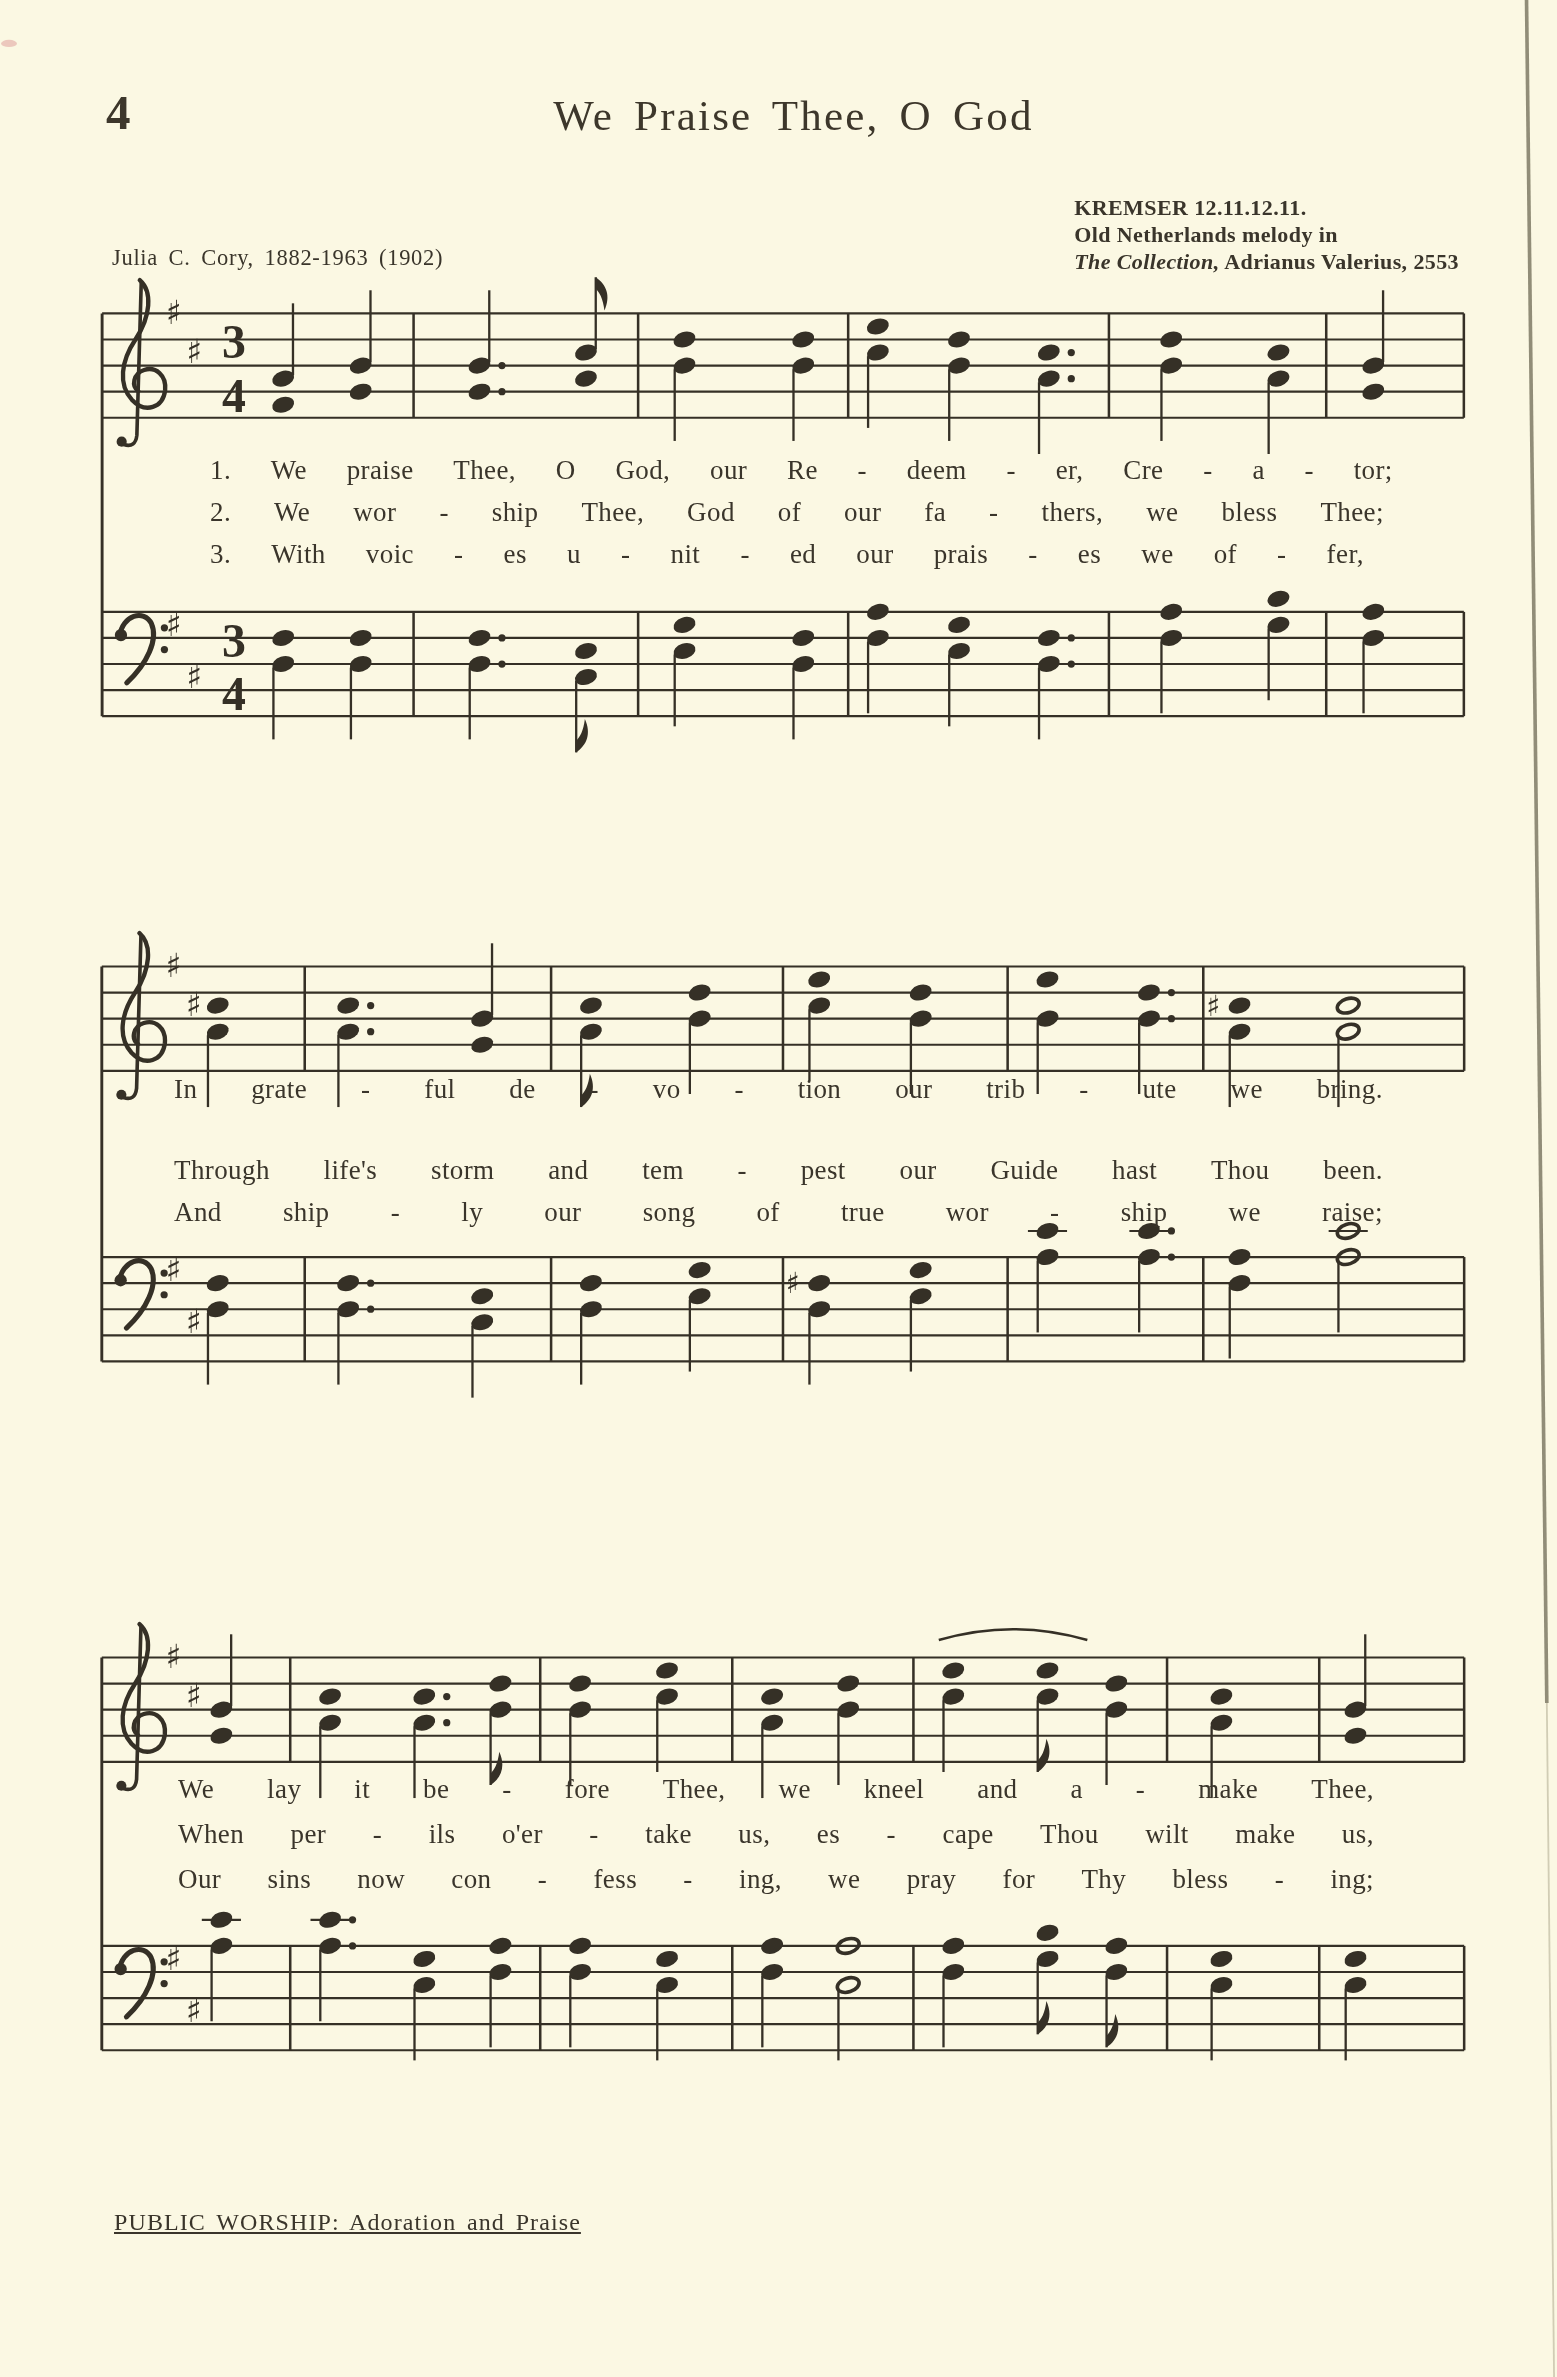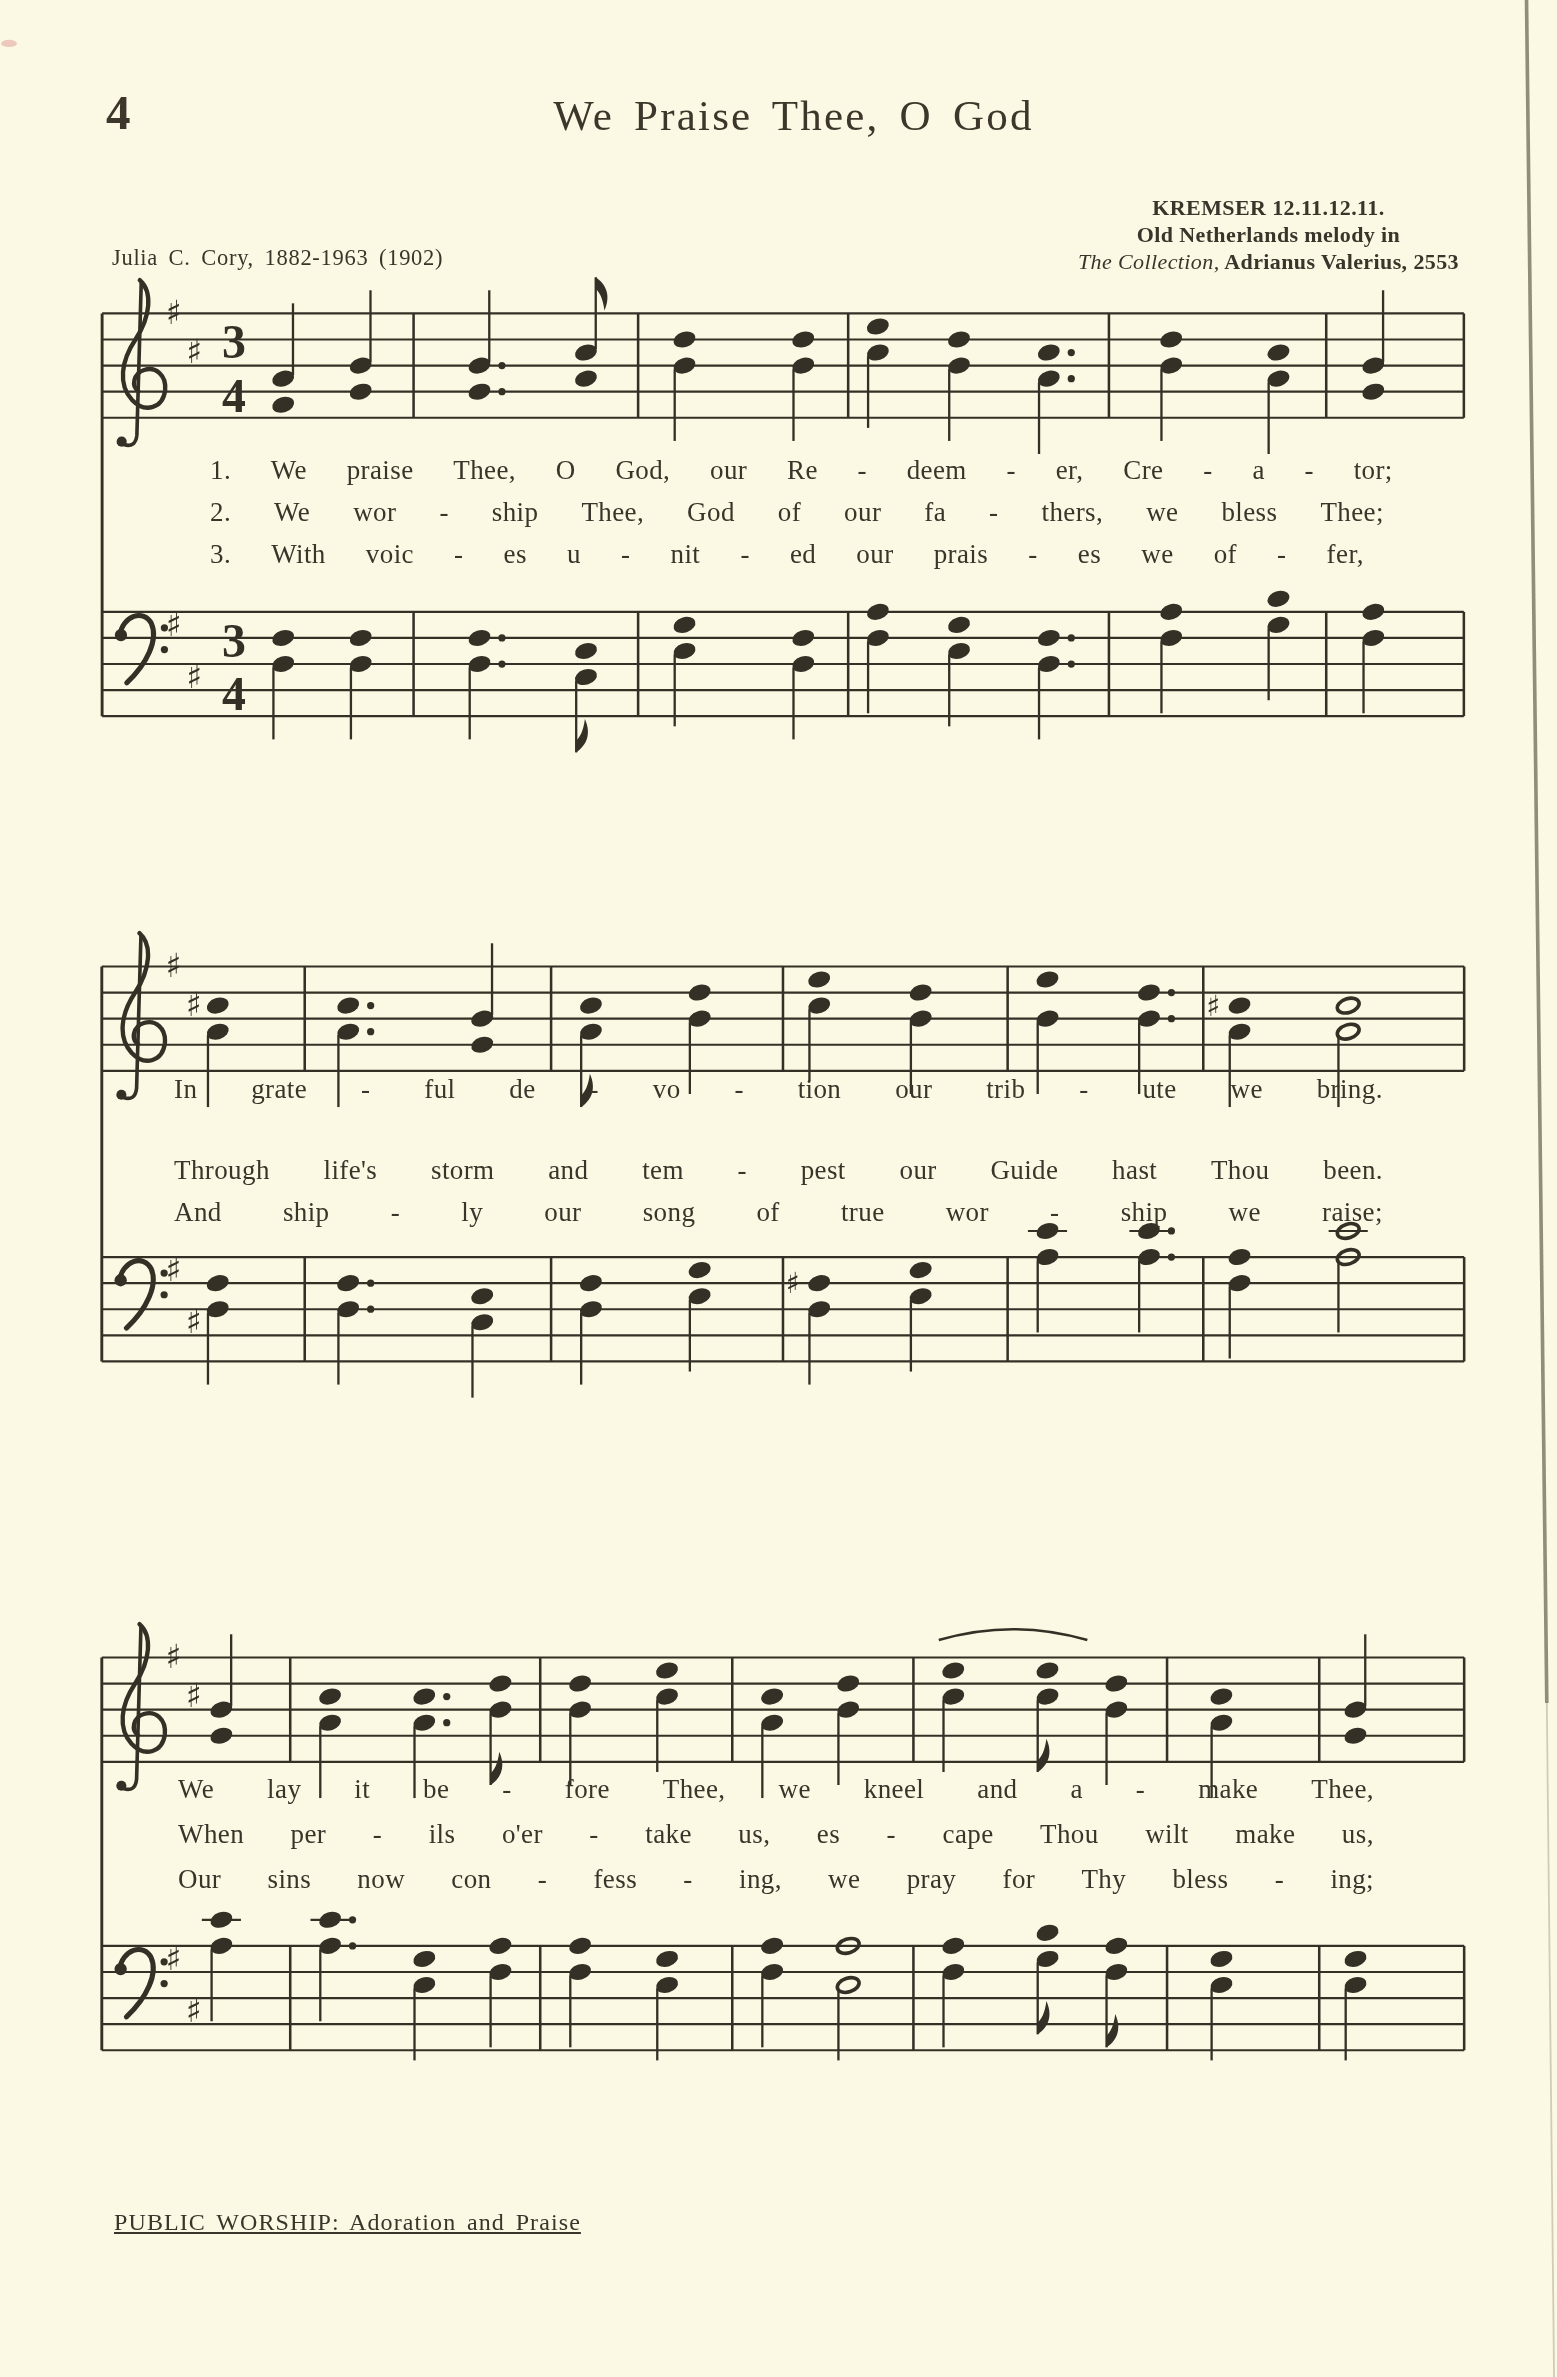--- a/index.html
+++ b/index.html
@@ -16,24 +16,24 @@
   }
   .hymn-title{
     left:14.5px;top:91px;width:1558px;text-align:center;
     font-size:43px;font-weight:400;color:#3d372b;
     letter-spacing:2.2px;word-spacing:7.2px;
   }
   .author-line{
     left:112px;top:200px;font-size:22.5px;color:#3a352b;letter-spacing:0.7px;word-spacing:4.3px;margin-top:45px;
   }
   .tune-block{
-    right:99px;top:194px;text-align:center;font-size:22px;line-height:27px;
+    right:99px;top:194px;text-align:left;font-size:22px;line-height:27px;
     font-weight:bold;color:#3a352b;letter-spacing:0.4px;
   }
-  .tune-block .it{font-style:italic;font-weight:normal;}
+  .tune-block .it{font-style:italic;font-weight:bold;}
   .lyr{
     position:absolute;font-size:27px;color:#3a352b;
     text-align:justify;text-align-last:justify;word-spacing:5px;letter-spacing:0.4px;
     white-space:nowrap;display:flex;justify-content:space-between;
   }
   .lyr span{display:inline-block;}
   .footer-line{
     left:114px;top:2209px;font-size:24px;color:#3a352b;letter-spacing:1.1px;word-spacing:3.6px;text-decoration:underline;
   }
   svg.sys{position:absolute;left:0;width:1558px;pointer-events:none;}

